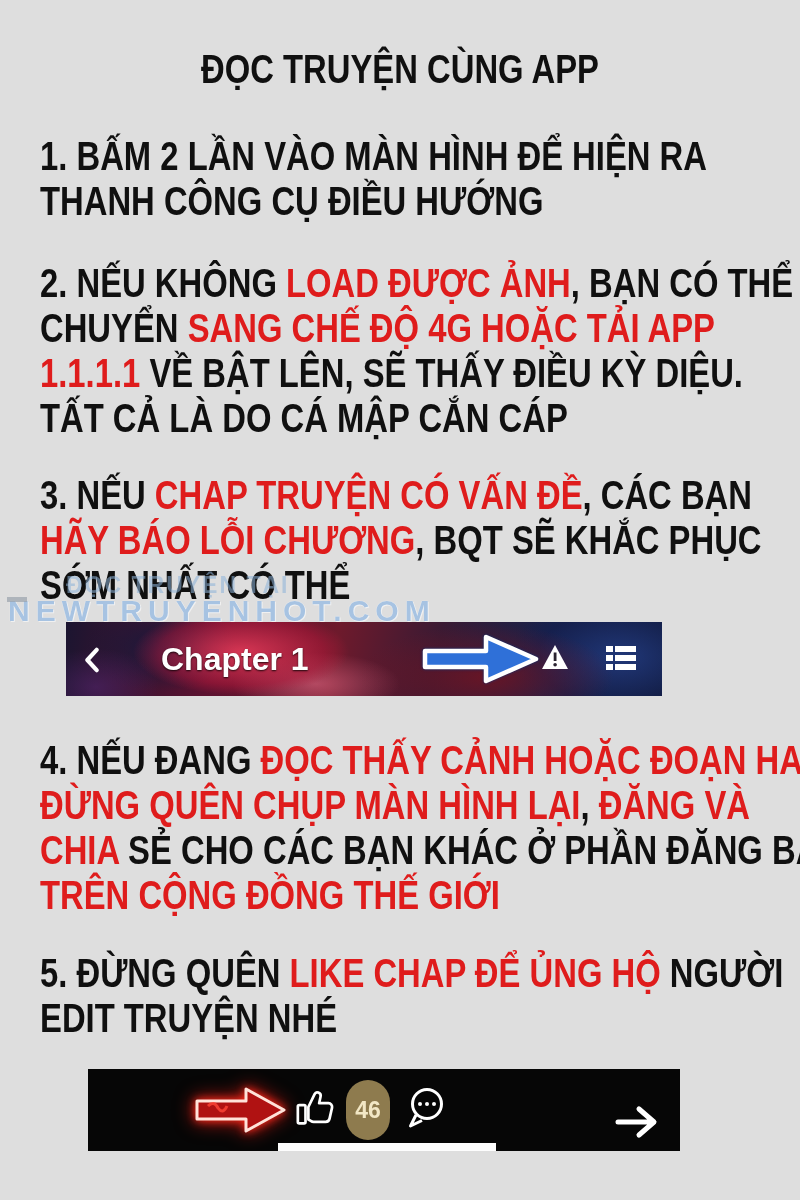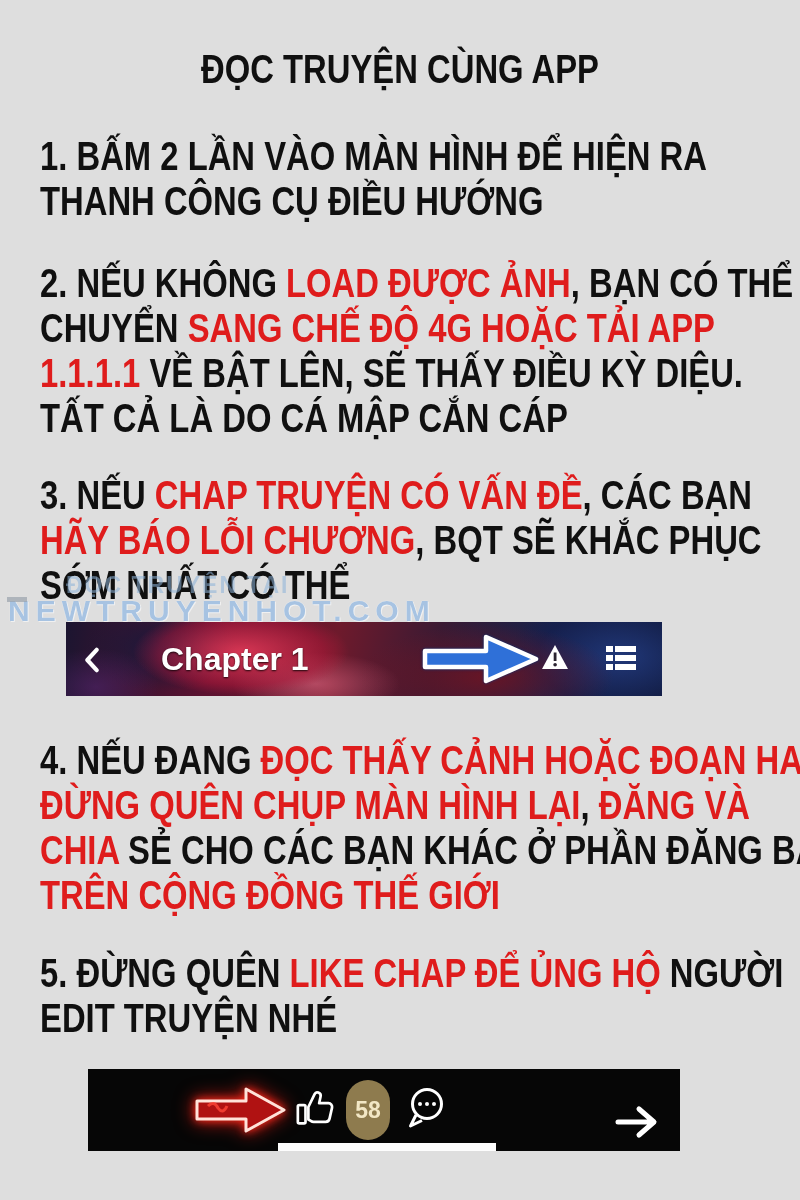--- a/index.html
+++ b/index.html
@@ -117,21 +117,21 @@
 <div class="abs botbar">
   <svg class="abs bot-red-arrow" viewBox="0 0 94 52">
     <polygon points="3,17 52,17 52,5 90,26 52,47 52,35 3,35" fill="#b01212" stroke="#ffe3da" stroke-width="3" stroke-linejoin="round"></polygon>
     <path d="M14 22 q6 -6 10 2 q5 7 9 -2" stroke="rgba(255,70,55,.8)" stroke-width="3" fill="none"></path>
   </svg>
   <svg class="abs bot-thumb" viewBox="0 0 48 48">
     <rect x="4" y="21" width="8" height="19" rx="1.5" stroke="#fff" stroke-width="2.8" fill="none"></rect>
     <path d="M15 23 L21.5 9.5 c.7-1.5 2.4-2.2 3.9-1.6 1.8.7 2.8 2.6 2.3 4.4 L26.2 19 H36 c2.4 0 4.2 2.2 3.7 4.6 l-2.6 11.5 c-.4 1.9-2.1 3.3-4.1 3.3 H20.5 c-1.1 0-2.1-.35-3-.98 L15 36 Z" stroke="#fff" stroke-width="2.8" fill="none" stroke-linejoin="round"></path>
   </svg>
   <div class="abs bot-badge">
-    <span>58</span>
+    <span>46</span>
   </div>
   <svg class="abs bot-chat" viewBox="0 0 50 46">
     <circle cx="27" cy="19" r="14.5" stroke="#fff" stroke-width="3" fill="none"></circle>
     <path d="M16 30 L10.5 41 L22 35.5" fill="none" stroke="#fff" stroke-width="3" stroke-linejoin="round"></path>
     <circle cx="20" cy="19" r="2" fill="#fff"></circle>
       <circle cx="27" cy="19" r="2" fill="#fff"></circle>
       <circle cx="34" cy="19" r="2" fill="#fff"></circle>
   </svg>
   <svg class="abs bot-next" viewBox="0 0 46 38">
     <path d="M4 19 H38 M25 6 L40 19 L25 32" stroke="#fff" stroke-width="5" fill="none" stroke-linecap="round" stroke-linejoin="round"></path>

